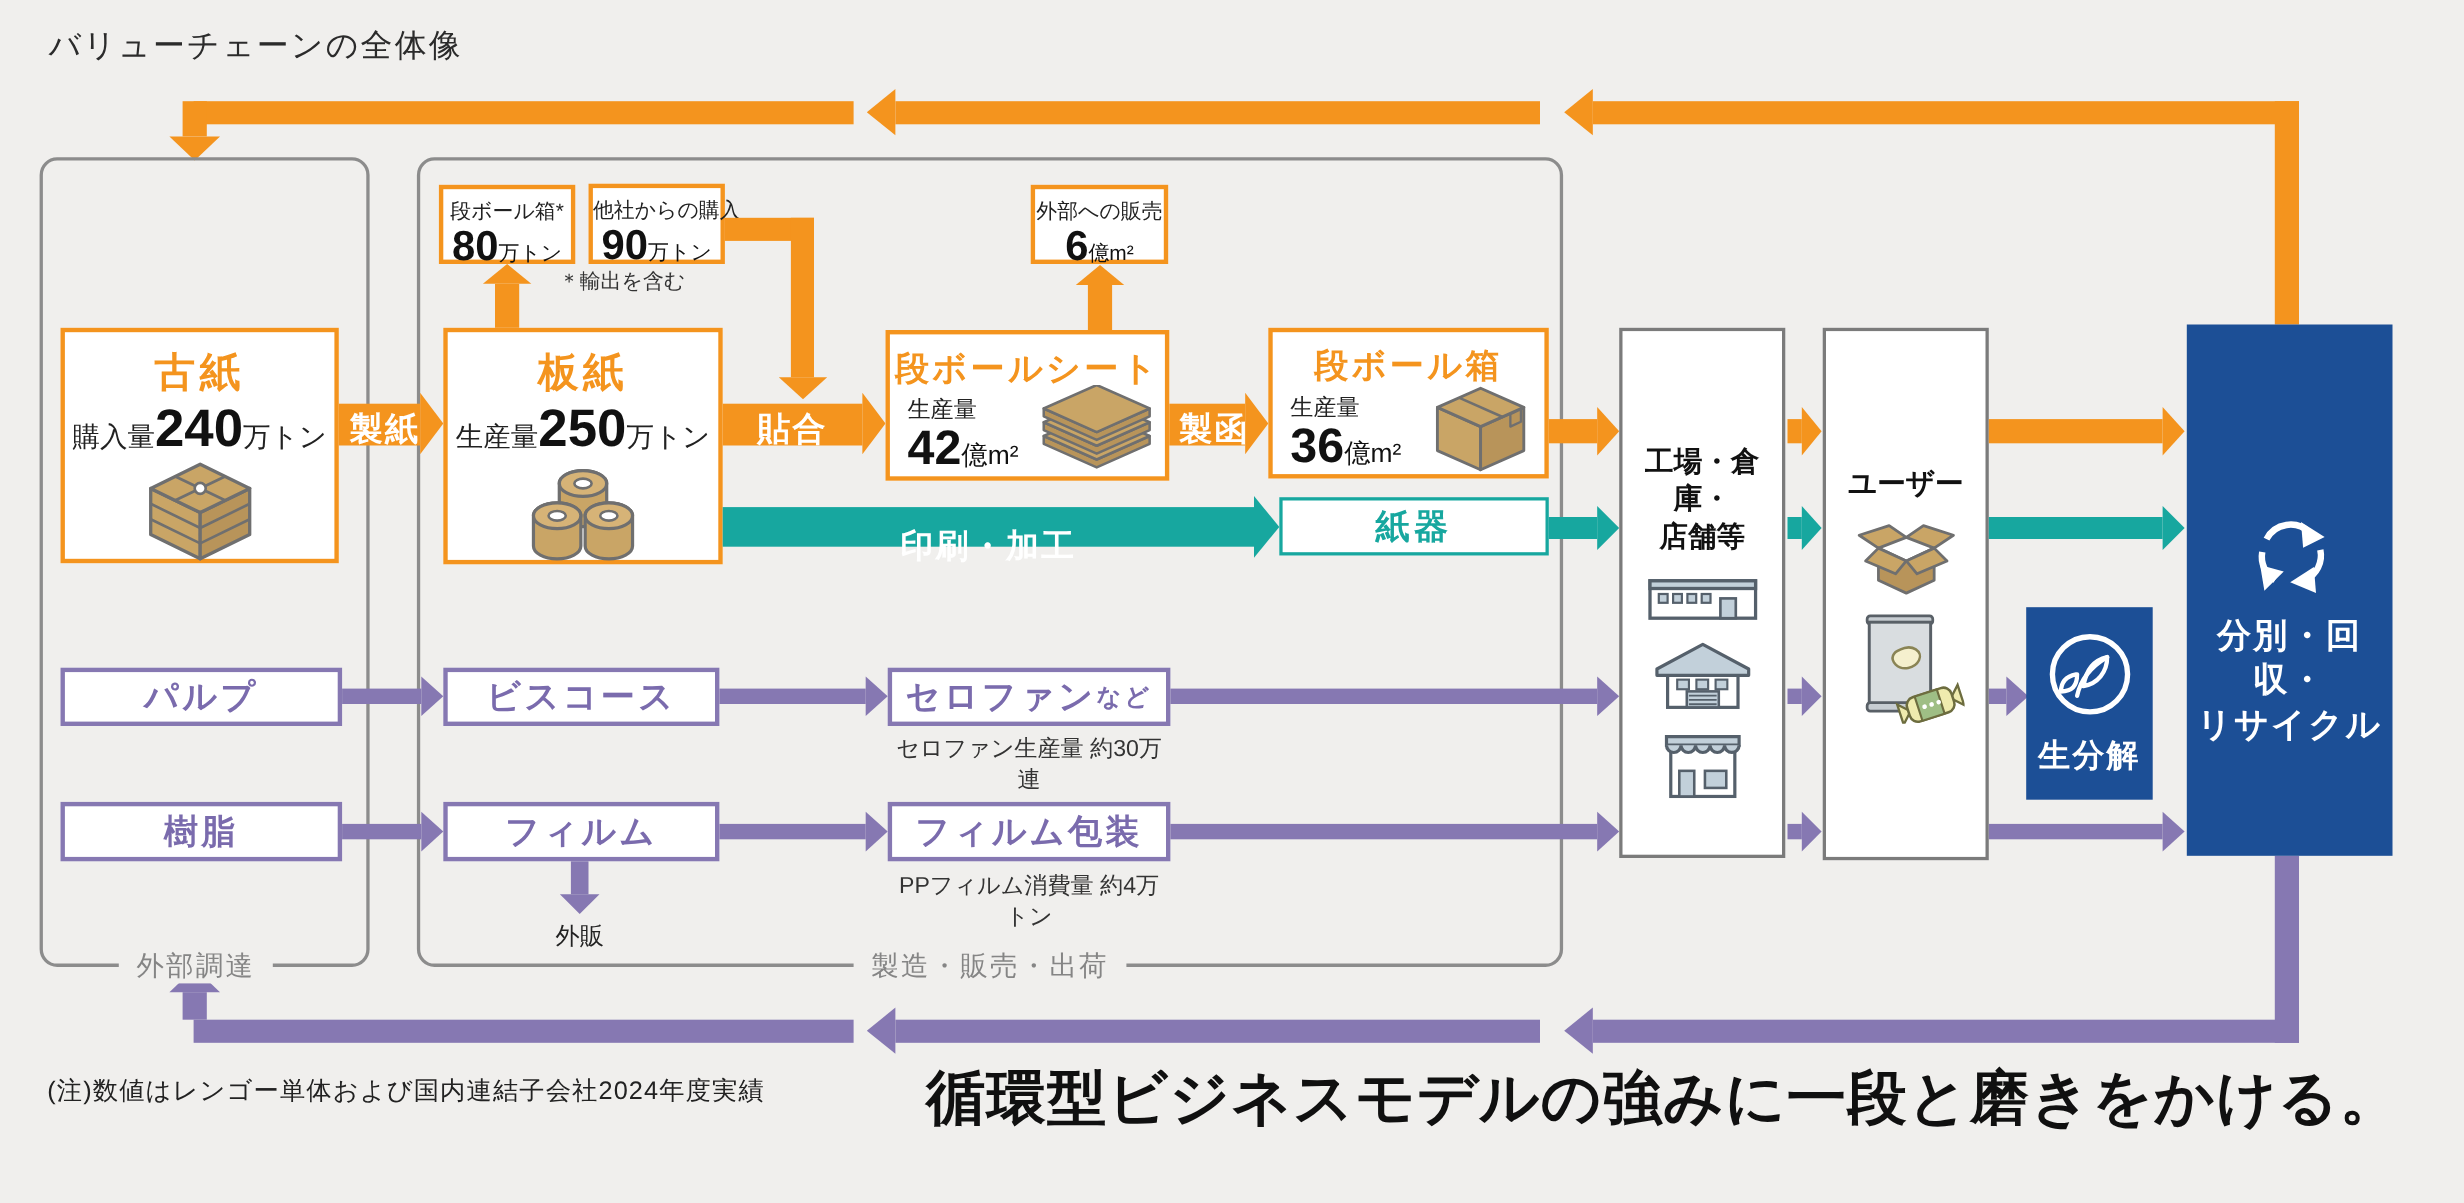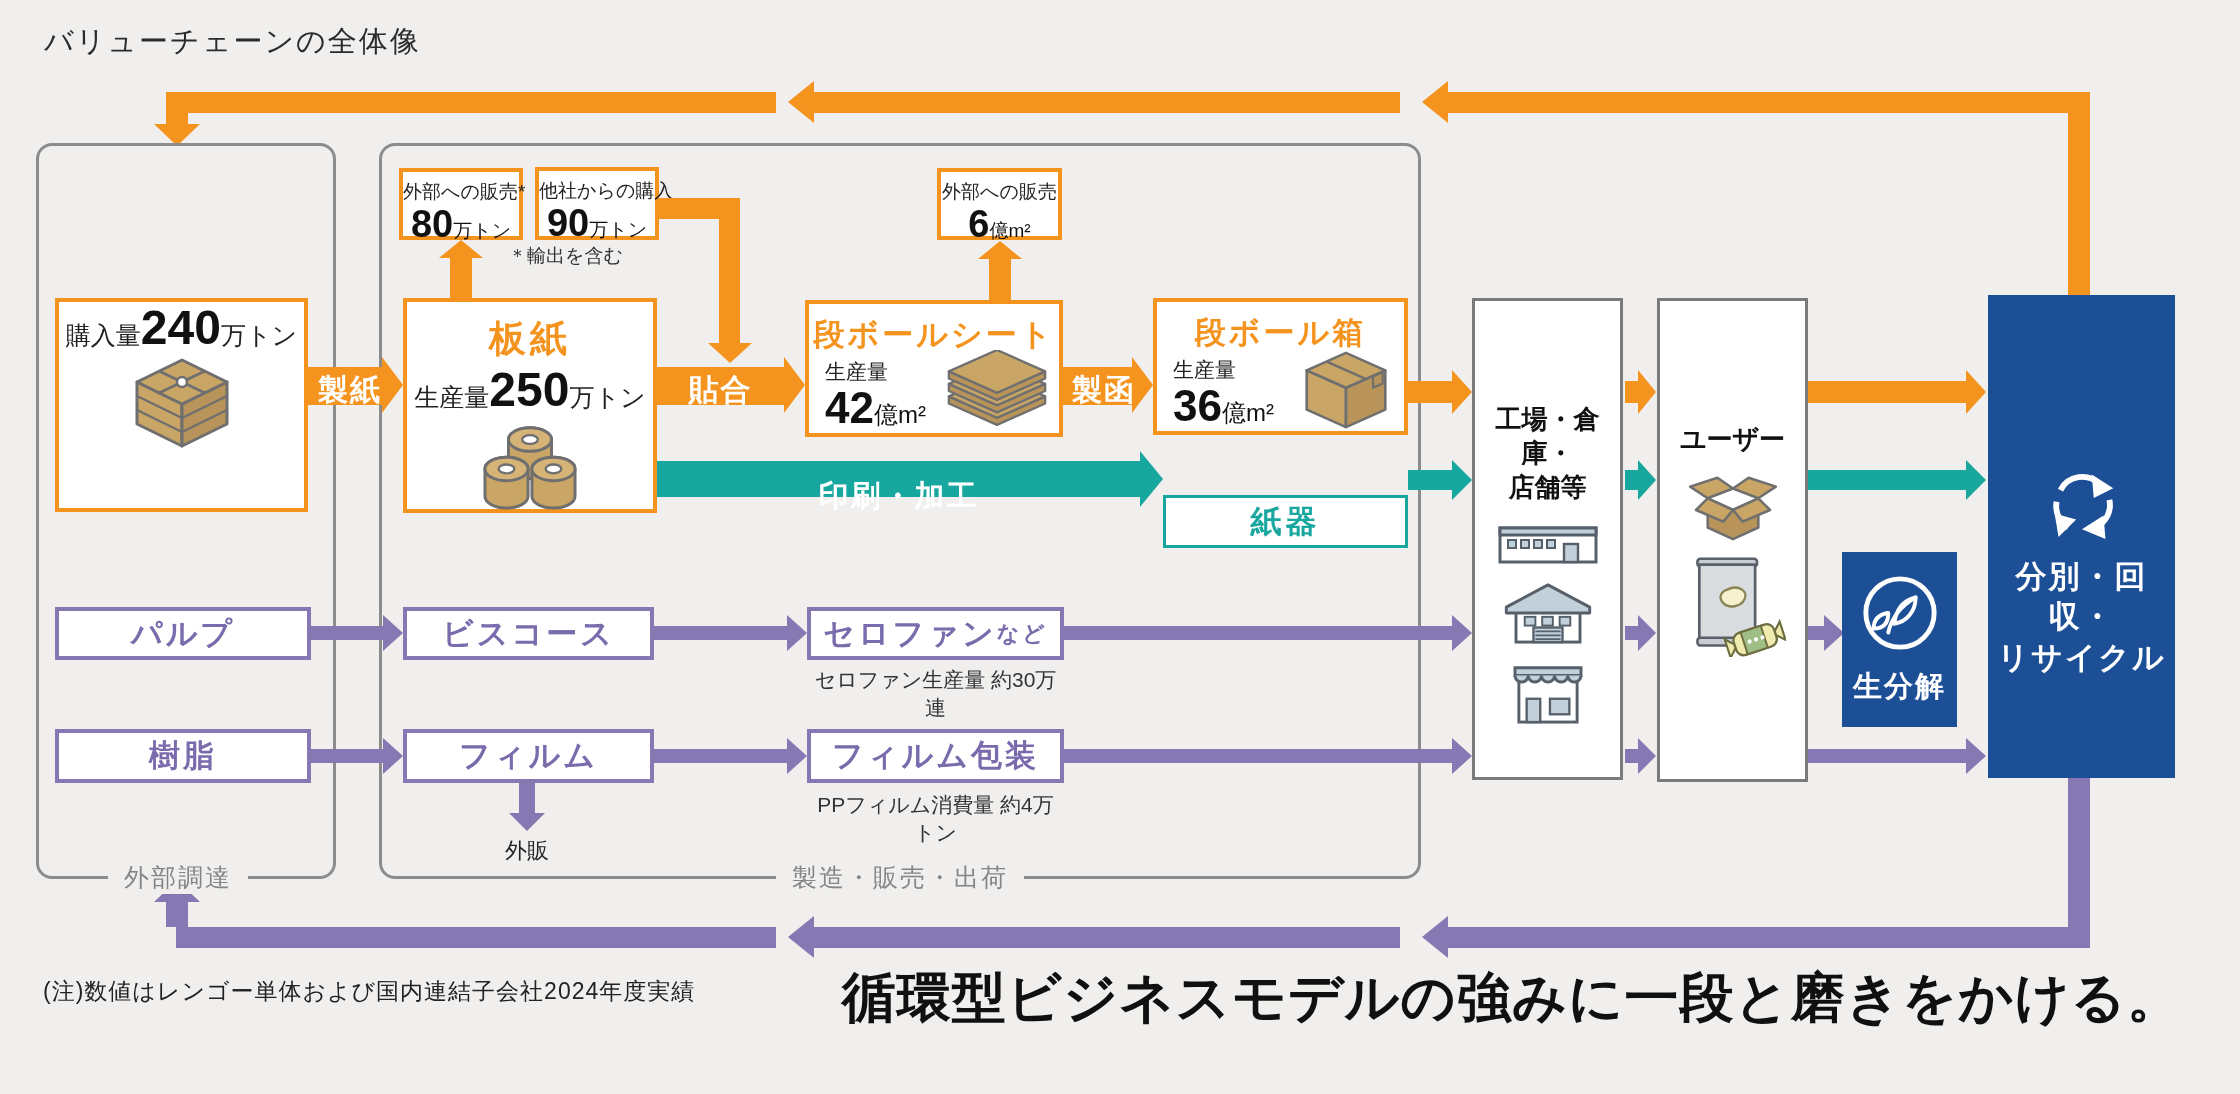--- a/index.html
+++ b/index.html
@@ -24,21 +24,21 @@
   .sidestats .sl{font-size:21px;color:#222;}
   .snum2{font-size:44px;font-weight:bold;line-height:1;color:#111;}
   .sunit2{font-size:24px;color:#111;}
   .badge{position:absolute;background:#fff;border:4px solid var(--orange);box-sizing:border-box;text-align:center;padding-top:7px;}
   .badge .l1{font-size:19px;color:#222;white-space:nowrap;}
   .badge .num{font-size:38px;font-weight:bold;line-height:1.05;color:#111;}
   .badge .unit{font-size:19px;color:#111;}
   .flabel{position:absolute;color:#fff;font-weight:bold;font-size:30px;text-align:center;letter-spacing:2px;}
   .pnode{position:absolute;background:#fff;border:4px solid var(--purple);box-sizing:border-box;display:flex;align-items:center;justify-content:center;color:var(--purpleText);font-size:31px;font-weight:bold;letter-spacing:3px;}
   .pnode .sfx{font-size:22px;font-weight:bold;text-align:center;}
-  .tealnode{position:absolute;background:#fff;border:3px solid var(--teal);box-sizing:border-box;display:flex;align-items:center;justify-content:center;color:var(--teal);font-size:31px;font-weight:bold;letter-spacing:4px;margin-top:43px;}
+  .tealnode{position:absolute;background:#fff;border:3px solid var(--teal);box-sizing:border-box;display:flex;align-items:center;justify-content:center;color:var(--teal);font-size:31px;font-weight:bold;letter-spacing:4px;}
   .col{position:absolute;background:#fff;border:3px solid #7b7b7b;box-sizing:border-box;text-align:center;}
   .collabel{font-size:26px;font-weight:600;color:#111;line-height:1.3;}
   .bluebox{position:absolute;background:var(--blue);box-sizing:border-box;text-align:center;}
   .bluelabel{color:#fff;font-weight:bold;font-size:31px;letter-spacing:2px;line-height:1.3;}
   .caption{position:absolute;font-size:21px;color:#333;text-align:center;}
   .smallnote{position:absolute;font-size:19px;color:#333;}
   .footnote{position:absolute;font-size:23px;color:#222;letter-spacing:1px;}
   .headline{position:absolute;font-size:54px;font-weight:bold;color:#101010;letter-spacing:1px;white-space:nowrap;}
   .title{position:absolute;font-size:29px;color:#2b2b2b;letter-spacing:2px;}
 </style>
@@ -66,20 +66,21 @@
   <div class="bar" style="left:166px;top:902px;width:22px;height:25px;background:var(--purple);"></div>
   <div class="tri" style="left:154px;top:880px;border-left:23px solid transparent;border-right:23px solid transparent;border-bottom:22px solid var(--purple);"></div>
   <div class="bar" style="left:2068px;top:778px;width:22px;height:170px;background:var(--purple);"></div>
 
   <div class="container" style="left:36px;top:143px;width:300px;height:736px;"></div>
   <div class="container" style="left:379px;top:143px;width:1042px;height:736px;"></div>
   <div class="grouplabel" style="left:178px;top:861px;">外部調達</div>
   <div class="grouplabel" style="left:900px;top:861px;">製造・販売・出荷</div>
 
   <div class="onode" style="left:55px;top:298px;width:253px;height:214px;">
+    <div class="ntitle">古紙</div>
     <div class="nstat">
       <span class="slabel">購入量</span><span class="snum">240</span><span class="slabel">万トン</span>
     </div>
     <svg width="112" height="92" viewBox="0 0 110 92" style="margin-top:6px;">
       <path d="M10 24 L55 46 L55 88 L10 66 Z" fill="var(--tan)" stroke="var(--ink)" stroke-width="3" stroke-linejoin="round"></path>
       <path d="M55 46 L100 24 L100 66 L55 88 Z" fill="var(--tanD)" stroke="var(--ink)" stroke-width="3" stroke-linejoin="round"></path>
       <path d="M10 38 L55 60 M10 52 L55 74 M55 60 L100 38 M55 74 L100 52" fill="none" stroke="var(--ink)" stroke-width="2.4"></path>
       <path d="M55 2 L100 24 L55 46 L10 24 Z" fill="var(--tan)" stroke="var(--ink)" stroke-width="3" stroke-linejoin="round"></path>
       <path d="M32 13 L78 35 M78 13 L32 35" stroke="var(--ink)" stroke-width="2.6"></path>
       <circle cx="55" cy="24" r="5" fill="#fff" stroke="var(--ink)" stroke-width="2.4"></circle>
@@ -102,21 +103,21 @@
       <path d="M14 52 a22 12 0 0 1 44 0 v28 a22 12 0 0 1 -44 0 z" fill="var(--tan)" stroke="var(--ink)" stroke-width="3"></path>
       <ellipse cx="36" cy="52" rx="22" ry="12" fill="#D6B377" stroke="var(--ink)" stroke-width="3"></ellipse>
       <ellipse cx="36" cy="52" rx="8" ry="4.5" fill="#fff" stroke="var(--ink)" stroke-width="2.4"></ellipse>
       <path d="M62 52 a22 12 0 0 1 44 0 v28 a22 12 0 0 1 -44 0 z" fill="var(--tan)" stroke="var(--ink)" stroke-width="3"></path>
       <ellipse cx="84" cy="52" rx="22" ry="12" fill="#D6B377" stroke="var(--ink)" stroke-width="3"></ellipse>
       <ellipse cx="84" cy="52" rx="8" ry="4.5" fill="#fff" stroke="var(--ink)" stroke-width="2.4"></ellipse>
     </svg>
   </div>
 
   <div class="badge" style="left:399px;top:168px;width:124px;height:72px;">
-    <div class="l1">外部への販売*</div>
+    <div class="l1">段ボール箱*</div>
     <div><span class="num">80</span><span class="unit">万トン</span></div>
   </div>
   <div class="badge" style="left:535px;top:167px;width:124px;height:73px;">
     <div class="l1">他社からの購入</div>
     <div><span class="num">90</span><span class="unit">万トン</span></div>
   </div>
   <div class="smallnote" style="left:508px;top:243px;">＊輸出を含む</div>
 
   <div class="bar" style="left:450px;top:258px;width:22px;height:40px;background:var(--orange);"></div>
   <div class="tri" style="left:439px;top:240px;border-left:22px solid transparent;border-right:22px solid transparent;border-bottom:18px solid var(--orange);"></div>

